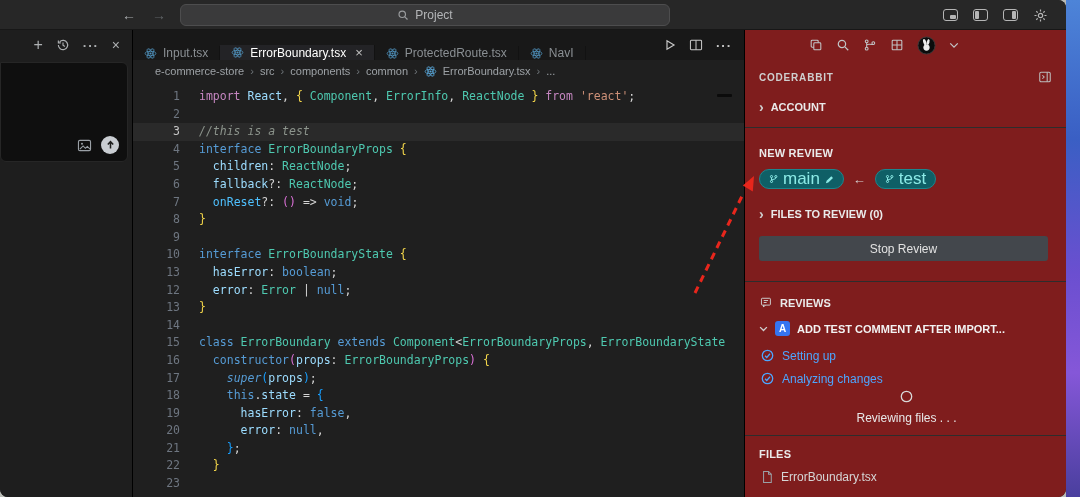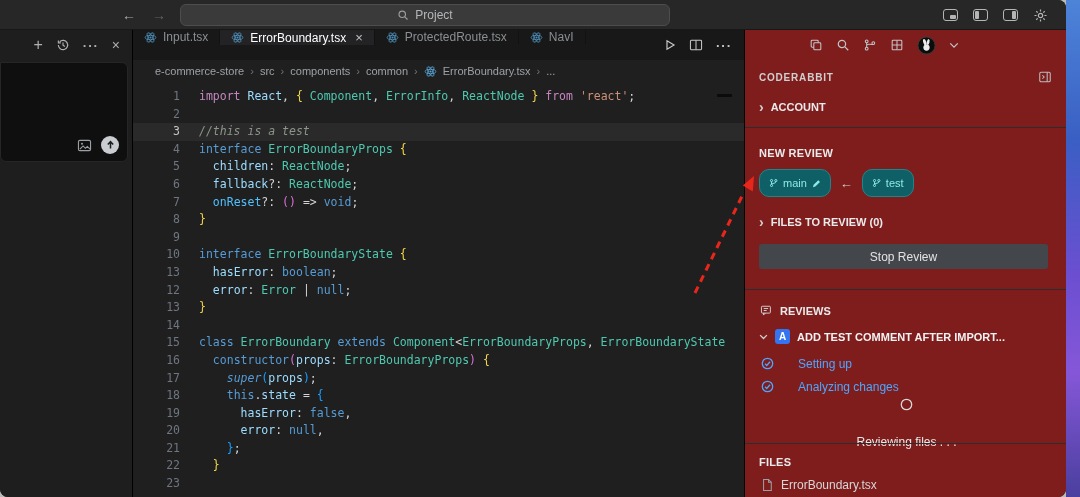--- a/index.html
+++ b/index.html
@@ -41,21 +41,21 @@
   .left-panel{ width:133px; background:#1e1e1e; border-right:1px solid #000; display:flex; flex-direction:column; }
   .lp-header{ height:30px; display:flex; align-items:center; justify-content:flex-end; gap:13px; padding-right:12px; color:#aeb1b3; font-size:14px; }
   .lp-plus{ font-size:16px; line-height:1; }
   .lp-more{ letter-spacing:1px; font-weight:bold; font-size:13px; }
   .lp-card{ margin:2px 4px 0 0; height:100px; background:#0f0f0f; border:1px solid #262626; border-radius:0 6px 6px 6px; position:relative; }
   .lp-card-actions{ position:absolute; right:8px; bottom:7px; display:flex; align-items:center; gap:9px; }
   .send-btn{ width:18px; height:18px; border-radius:50%; background:#c9cdd2; display:flex; align-items:center; justify-content:center; }
   
   .editor{ flex:1; min-width:0; display:flex; flex-direction:column; background:#1f1f1f; border-right:1px solid #000; }
   .tabbar{ height:30px; background:#181818; display:flex; align-items:stretch; }
-  .tab-list{ display:flex; align-items:flex-start; min-width:0; overflow:hidden; }
+  .tab-list{ display:flex; align-items:flex-end; min-width:0; overflow:hidden; }
   .tab{ display:flex; align-items:center; gap:6px; padding:0 11px; font-size:12px; color:#8a8f93; background:#181818; border-right:1px solid #121212; white-space:nowrap; overflow:hidden; }
   .tab.active{ background:#232326; color:#ffffff; }
   .tab-close{ color:#c2c2c2; font-size:13px; margin-left:3px; }
   .tab-icon{ display:flex; align-items:center; opacity:.85; }
   .tab-actions{ margin-left:auto; display:flex; align-items:center; gap:13px; padding:0 12px; color:#c8c8c8; flex-shrink:0; }
   .ta-more{ letter-spacing:1px; font-weight:bold; font-size:13px; }
   .breadcrumb{ height:22px; display:flex; align-items:center; gap:6px; padding-left:22px; font-size:11px; color:#9da2a6; background:#1f1f1f; white-space:nowrap; overflow:hidden; }
   .bc-sep{ color:#6e7478; }
   .bc-icon{ display:flex; align-items:center; }
   
@@ -76,31 +76,31 @@
   .sidebar{ width:321px; background:#7f1d1d; display:flex; flex-direction:column; font-size:12px; color:#d6d6d6; }
   .sb-toolbar{ height:30px; display:flex; align-items:center; gap:13px; padding-left:64px; color:#c2c5c7; }
   .tb-icon{ display:flex; align-items:center; }
   .sb-titlerow{ display:flex; align-items:center; justify-content:space-between; padding:10px 14px 0 14px; font-size:10px; font-weight:bold; letter-spacing:.8px; color:#cfcfcf; }
   .sb-row{ display:flex; align-items:center; gap:7px; padding:0 14px; font-size:11px; font-weight:bold; color:#eaeaea; }
   .account{ margin-top:13px; height:20px; }
   .chev{ color:#cfcfcf; font-size:14px; line-height:1; font-weight:bold; }
   .divider{ border-top:1px solid #2d2d2d; margin-top:10px; }
   .sb-heading{ padding:19px 14px 0 14px; font-size:11px; font-weight:bold; color:#eaeaea; letter-spacing:.2px; }
   .pill-row{ display:flex; align-items:center; gap:9px; padding:10px 14px 0 14px; }
-  .pill{ display:inline-flex; align-items:center; gap:5px; height:28px; padding:0 9px; border-radius:10px; background:#0f5f66; border:1px solid #1d868d; color:#8ceae6; font-size:11px; }
+  .pill{ display:inline-flex; align-items:center; gap:5px; height:20px; padding:0 9px; border-radius:10px; background:#0f5f66; border:1px solid #1d868d; color:#8ceae6; font-size:17px; }
   .pill-arrow{ color:#d6d6d6; font-size:13px; }
   .files-review{ margin-top:15px; height:20px; }
   .stop-btn{ margin:12px 18px 0 14px; height:25px; background:#43474c; color:#e2e2e2; border:none; border-radius:3px; font-size:12px; font-family:"Liberation Sans",sans-serif; }
   .div2{ margin-top:20px; }
   .reviews-h{ display:flex; align-items:center; gap:8px; padding:14px 14px 0 14px; font-size:11px; font-weight:bold; color:#eaeaea; }
   .review-item{ display:flex; align-items:center; gap:7px; padding:12px 14px 0 14px; font-size:11px; font-weight:bold; color:#f2f2f2; white-space:nowrap; overflow:hidden; }
   .a-badge{ width:15px; height:15px; border-radius:3px; background:#3574f0; color:#fff; font-size:10px; font-weight:bold; display:flex; align-items:center; justify-content:center; flex-shrink:0; }
   .review-title{ overflow:hidden; text-overflow:ellipsis; }
   .steps{ padding:8px 14px 0 16px; }
-  .step{ height:23px; display:flex; align-items:center; gap:24px; font-size:12px; }
+  .step{ height:23px; display:flex; align-items:center; gap:8px; font-size:12px; }
   .step.done{ color:#4da6ff; }
   .step.pending{ color:#e8e8e8;flex-direction:column; }
   .files-div{ margin-top:22px; }
   .file-list{ padding:6px 14px 0 16px; }
   .file-row{ height:22px; display:flex; align-items:center; gap:8px; color:#d6d6d6; font-size:12px; }
   
   .annotation{ position:absolute; left:0; top:0; width:1080px; height:497px; pointer-events:none; }
 </style>
 </head>
 <body>

